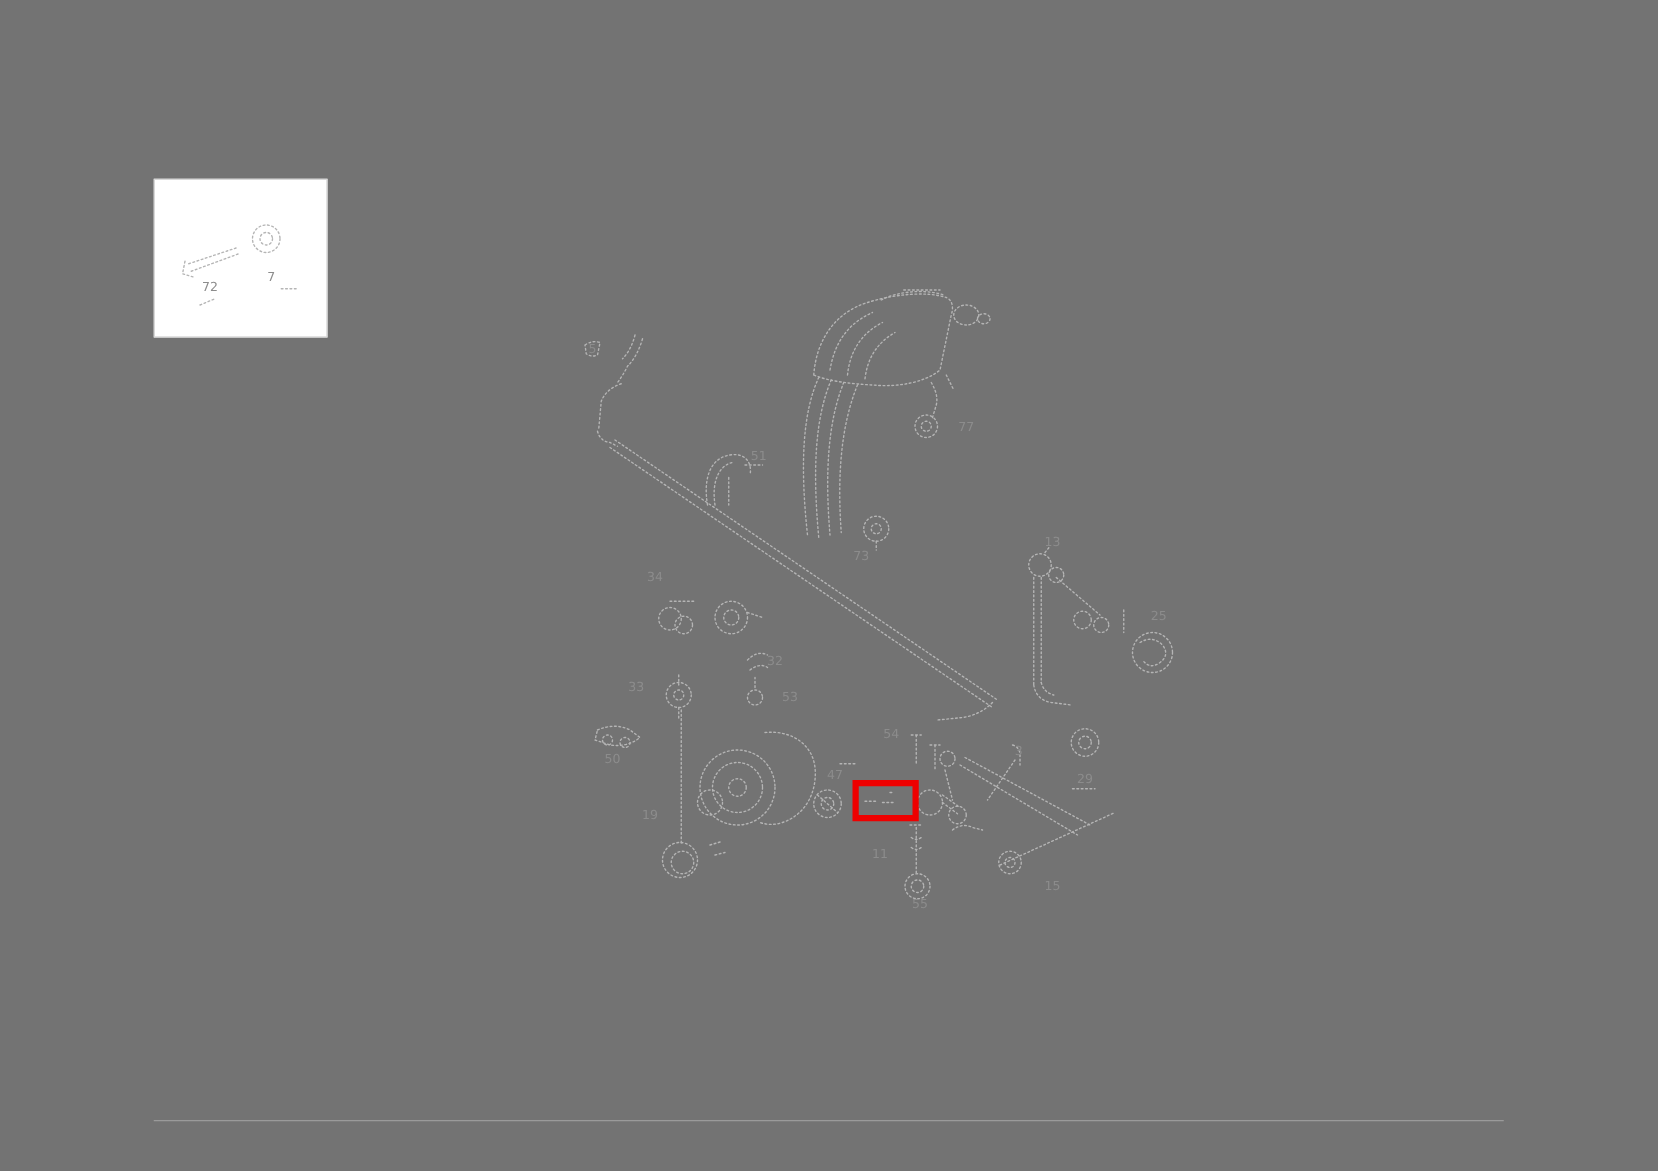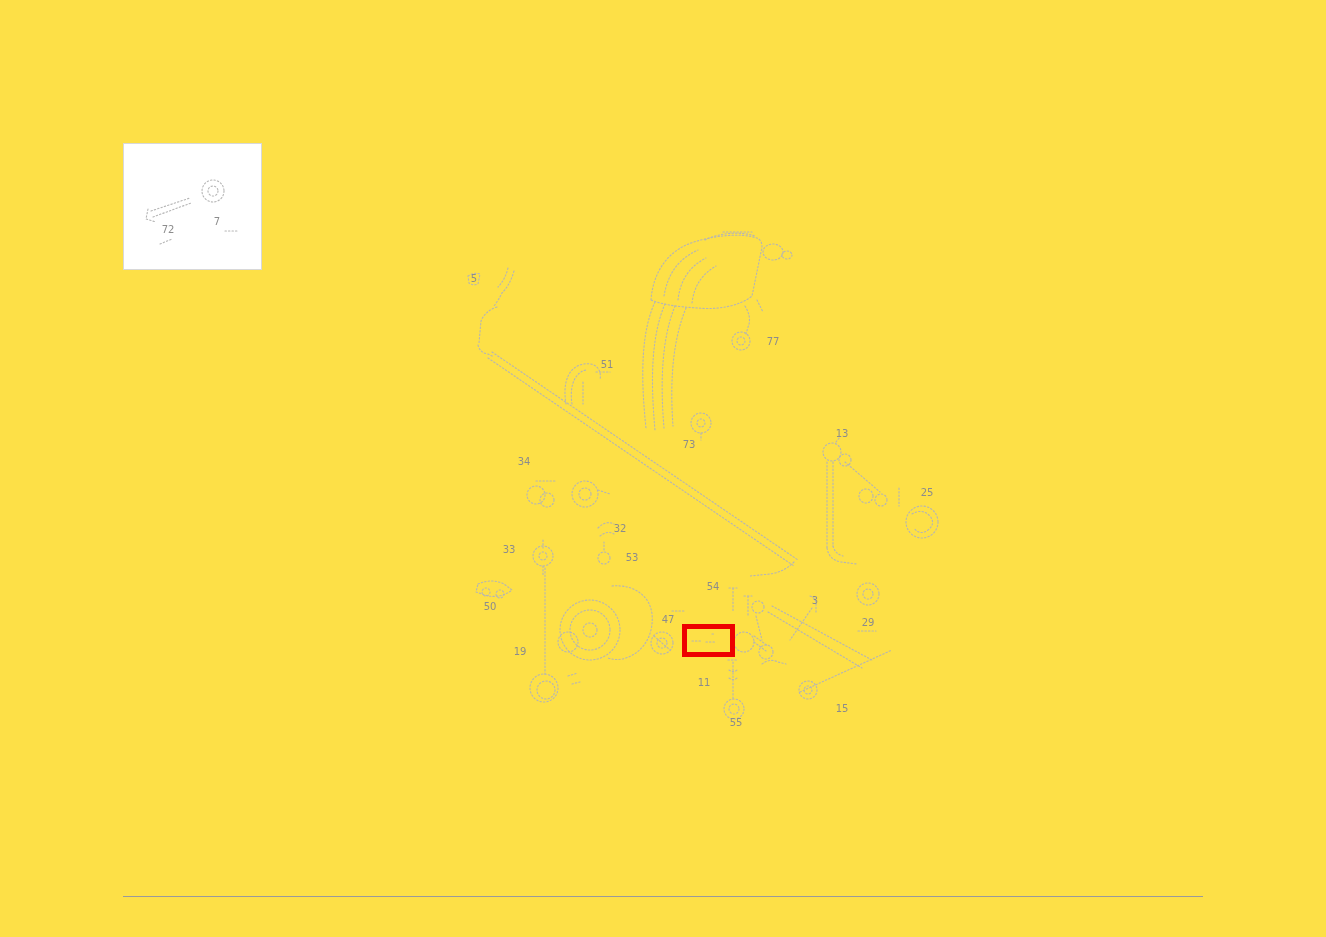--- a/index.html
+++ b/index.html
@@ -1,19 +1,19 @@
 <!DOCTYPE html>
 <html><head>
 <meta charset="utf-8">
 <style>
   html,body{margin:0;padding:0;background:#ffffff;}
   #page{
     position:relative;
     width:1326px;height:937px;
-    background:#fde047;
+    background:#737373;
     overflow:hidden;
     font-family:"DejaVu Sans", sans-serif;
   }
   #inset{
     position:absolute;
     background:#ffffff;
     border:1px solid #d8d8d8;
   }
   #art{
     position:absolute;left:0;top:0;

